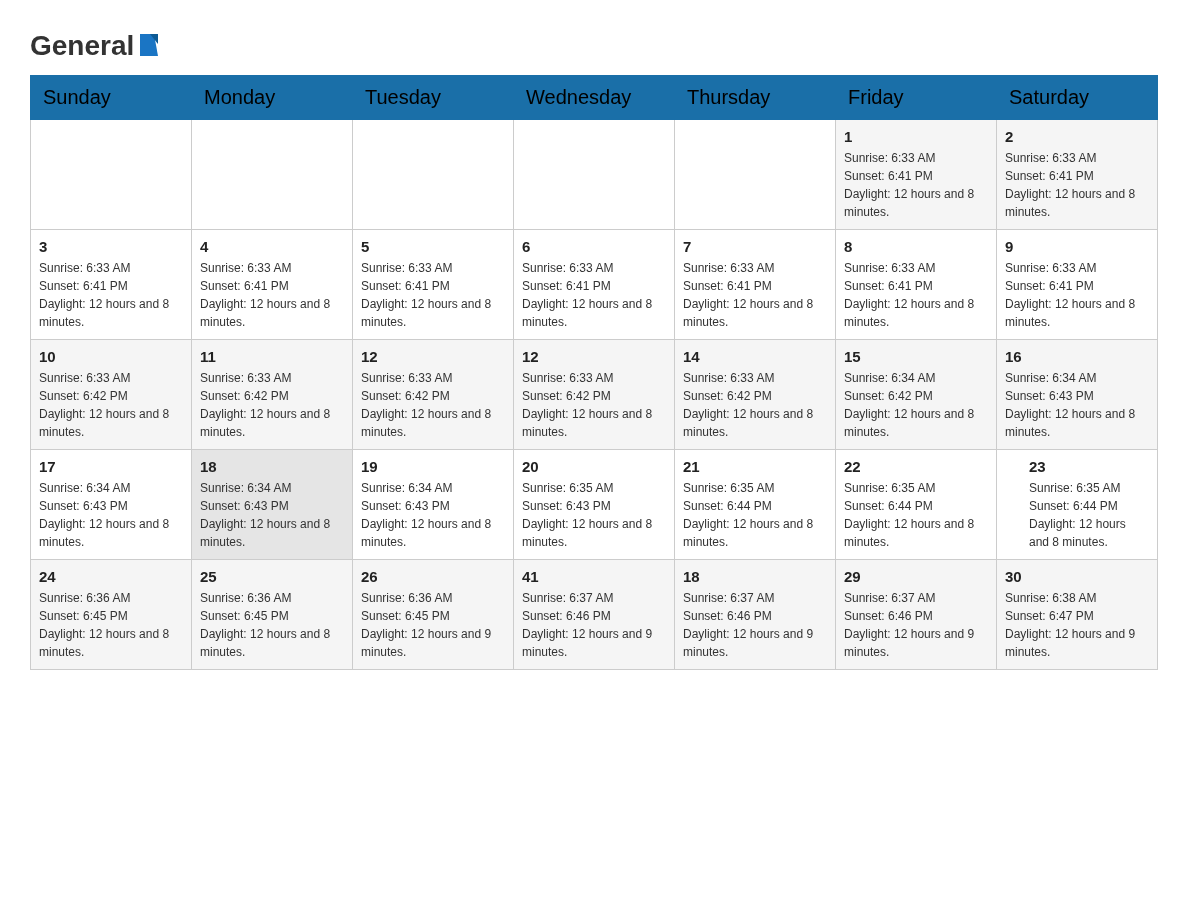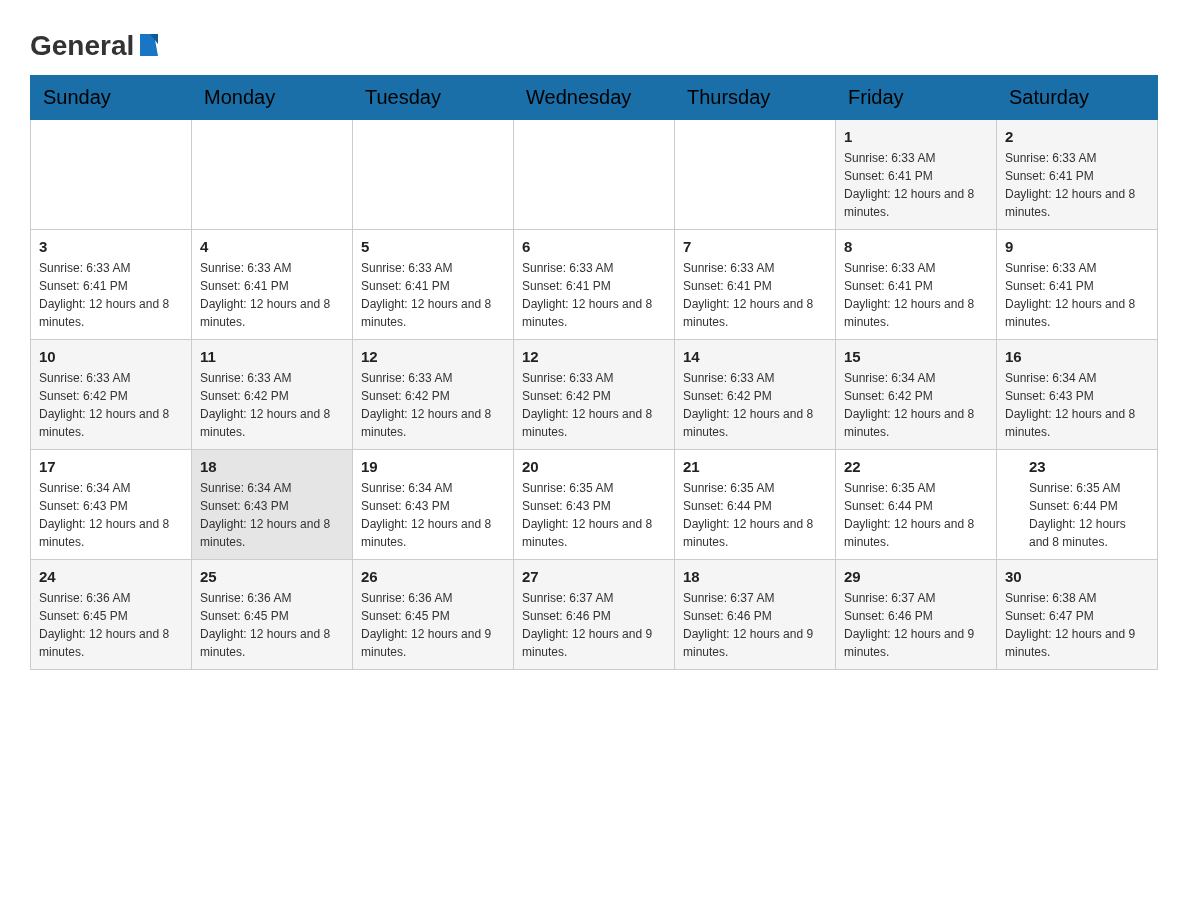--- a/index.html
+++ b/index.html
@@ -291,21 +291,21 @@
 Sunset: 6:45 PM
 Daylight: 12 hours and 8 minutes.</div>
         </td>
         <td style="background-color: rgb(245, 245, 245);">
           <span class="day-number">26</span>
           <div class="day-info" style="white-space: pre-line;">Sunrise: 6:36 AM
 Sunset: 6:45 PM
 Daylight: 12 hours and 9 minutes.</div>
         </td>
         <td style="background-color: rgb(245, 245, 245);">
-          <span class="day-number">27</span>
+          <span class="day-number">41</span>
           <div class="day-info" style="white-space: pre-line;">Sunrise: 6:37 AM
 Sunset: 6:46 PM
 Daylight: 12 hours and 9 minutes.</div>
         </td>
         <td style="background-color: rgb(245, 245, 245);">
           <span class="day-number">18</span>
           <div class="day-info" style="white-space: pre-line;">Sunrise: 6:37 AM
 Sunset: 6:46 PM
 Daylight: 12 hours and 9 minutes.</div>
         </td>

